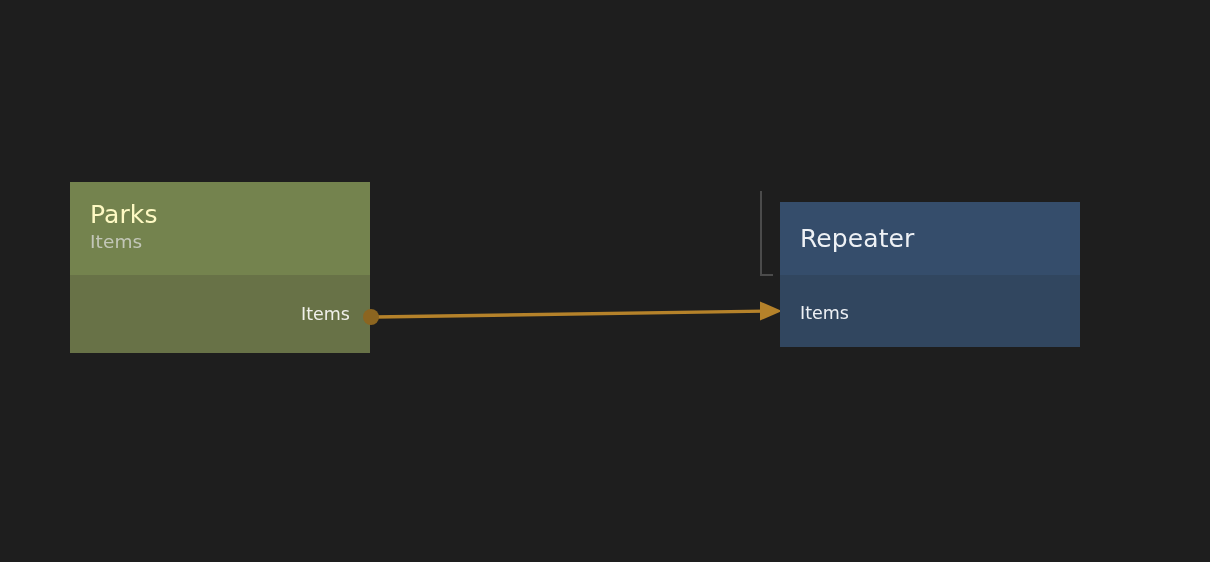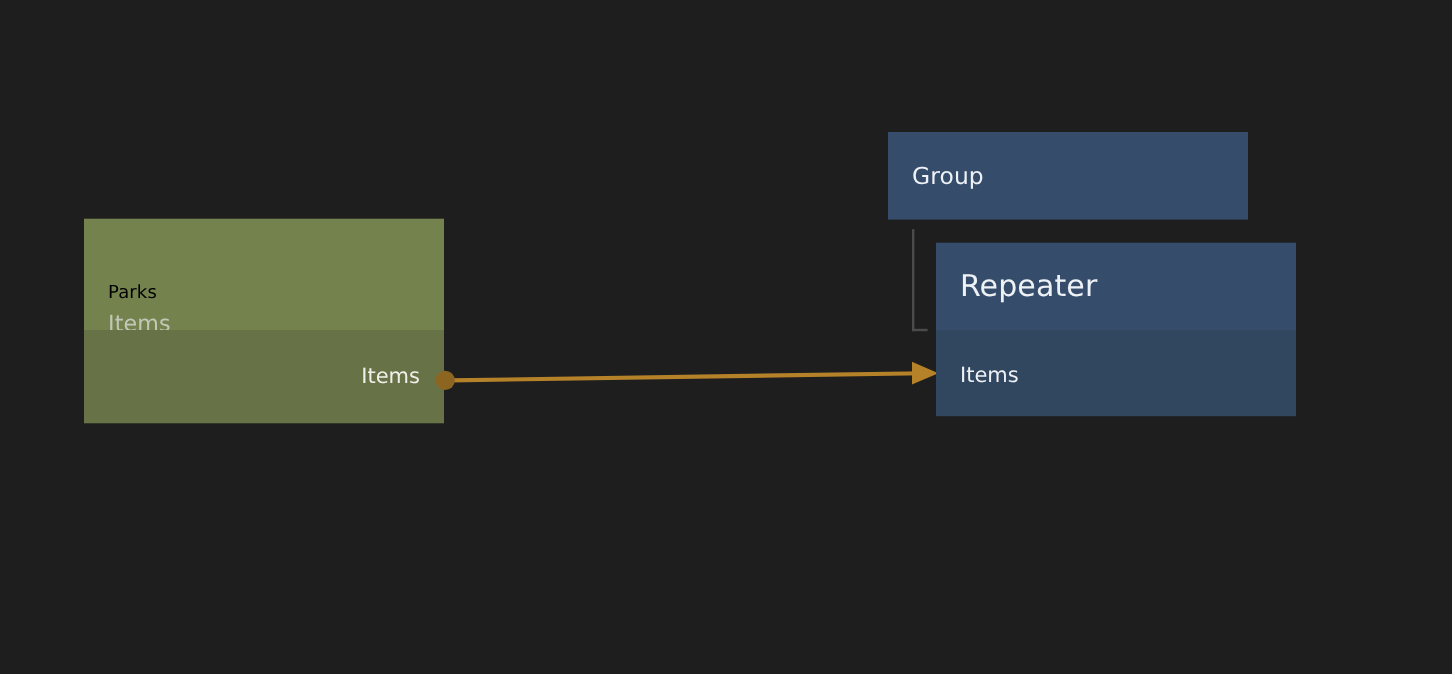--- a/index.html
+++ b/index.html
@@ -39,25 +39,24 @@
     left: 0;
     top: 0;
     width: 300px;
     height: 93px;
     background: #74834e;
     padding: 20px 0 0 20px;
     box-sizing: border-box;
   }
   .parks-title {
     display: block;
-    color: #000000;
-    font-size: 15px;
-    line-height: 25px;
-    letter-spacing: 0.1px;
-    margin-top: 29px;
+    color: #fef9c3;
+    font-size: 25px;
+    line-height: 25px;
+    letter-spacing: 0.1px;
   }
   .parks-subtitle {
     display: block;
     color: #c3c7b8;
     font-size: 18.5px;
     line-height: 25px;
     letter-spacing: 0.1px;
     margin-top: 2px;
   }
   .parks-body {
@@ -205,23 +204,20 @@
     </div>
     <div class="parks-body">
       <div class="parks-port-row">
         <span class="parks-port-label">Items</span>
       </div>
     </div>
   </div>
 
   <div class="port-dot"></div>
 
-  <div class="node node-group">
-    <span class="group-title">Group</span>
-  </div>
 
   <div class="bracket"></div>
 
   <div class="node node-repeater">
     <div class="repeater-header">
       <span class="repeater-title">Repeater</span>
     </div>
     <div class="repeater-body">
       <div class="repeater-port-row">
         <span class="repeater-port-label">Items</span>

